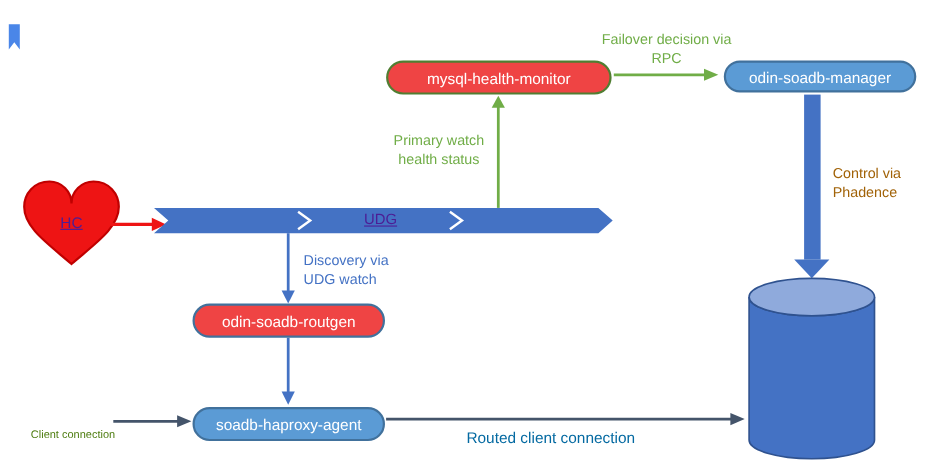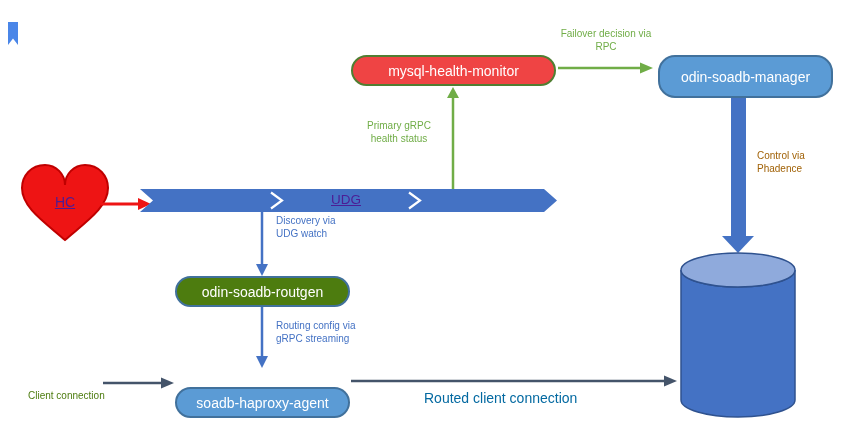--- a/index.html
+++ b/index.html
@@ -6,21 +6,21 @@
   #canvas {
     position:relative; width:864px; height:433px; background:#ffffff;
     font-family:"Liberation Sans", sans-serif; overflow:hidden;
   }
   #shapes { position:absolute; left:0; top:0; }
   .pill {
     position:absolute; display:flex; align-items:center; justify-content:center;
     color:#ffffff; font-size:14px; border:2px solid; border-radius:17px;
     box-sizing:border-box; white-space:nowrap;
   }
-  .lbl { position:absolute; font-size:10px; line-height:1.32; white-space:nowrap; }
+  .lbl { position:absolute; font-size:13px; line-height:1.32; white-space:nowrap; }
   .lbl .line { display:block; }
   .lbl.center { text-align:center; }
   .overlay-txt {
     position:absolute; color:#4c1d95; text-align:center; white-space:nowrap;text-decoration:underline;
   }
 </style>
 </head>
 <body>
 
 <div id="canvas">
@@ -86,55 +86,51 @@
   </svg>
 
   <span class="overlay-txt" style="left:35px; top:194px; width:60px; font-size:14px;">HC</span>
 
   <span class="overlay-txt" style="left:301px; top:192px; width:90px; font-size:13.5px;">UDG</span>
 
   <div class="pill" style="left: 351px; top: 55px; width: 205px; height: 31px; background: #ef4444; border-color: rgb(80, 126, 50);">
     <span>mysql-health-monitor</span>
   </div>
 
-  <div class="pill" style="left: 658px; top: 55px; width: 175px; height: 43px; background: rgb(91, 155, 213); border-color: rgb(65, 113, 156);">
+  <div class="pill" style="left: 658px; top: 55px; width: 175px; height: 29px; background: rgb(91, 155, 213); border-color: rgb(65, 113, 156);">
     <span>odin-soadb-manager</span>
   </div>
 
-  <div class="pill" style="left: 175px; top: 276px; width: 175px; height: 31px; background: #4d7c0f; border-color: rgb(65, 113, 156);">
+  <div class="pill" style="left: 175px; top: 276px; width: 175px; height: 31px; background: #ef4444; border-color: rgb(65, 113, 156);">
     <span>odin-soadb-routgen</span>
   </div>
 
-  <div class="pill" style="left: 175px; top: 387px; width: 175px; height: 31px; background: rgb(91, 155, 213); border-color: rgb(65, 113, 156);">
+  <div class="pill" style="left: 175px; top: 370px; width: 175px; height: 31px; background: rgb(91, 155, 213); border-color: rgb(65, 113, 156);">
     <span>soadb-haproxy-agent</span>
   </div>
 
 
   <div class="lbl center" style="left: 524px; top: 27px; width: 164px; color: rgb(112, 173, 71);">
     <span class="line">Failover decision via</span>
     <span class="line">RPC</span>
   </div>
 
   <div class="lbl center" style="left: 350px; top: 119px; width: 98px; color: rgb(112, 173, 71);">
-    <span class="line">Primary gRPC</span>
+    <span class="line">Primary watch</span>
     <span class="line">health status</span>
   </div>
 
   <div class="lbl" style="left: 757px; top: 149px; color: #a16207;">
     <span class="line">Control via</span>
     <span class="line">Phadence</span>
   </div>
 
-  <div class="lbl" style="left: 276px; top: 214px; color: rgb(68, 114, 196);">
+  <div class="lbl" style="left: 276px; top: 228px; color: rgb(68, 114, 196);">
     <span class="line">Discovery via</span>
     <span class="line">UDG watch</span>
   </div>
 
-  <div class="lbl" style="left: 276px; top: 319px; color: rgb(68, 114, 196);">
-    <span class="line">Routing config via</span>
-    <span class="line">gRPC streaming</span>
-  </div>
 
   <div class="lbl" style="left: 28px; top: 389px; font-size: 10px; color: #4d7c0f;">Client connection</div>
 
   <div class="lbl" style="left: 424px; top: 389px; font-size: 14px; color: #0369a1;">Routed client connection</div>
 
 </div>
 
 </body></html>

